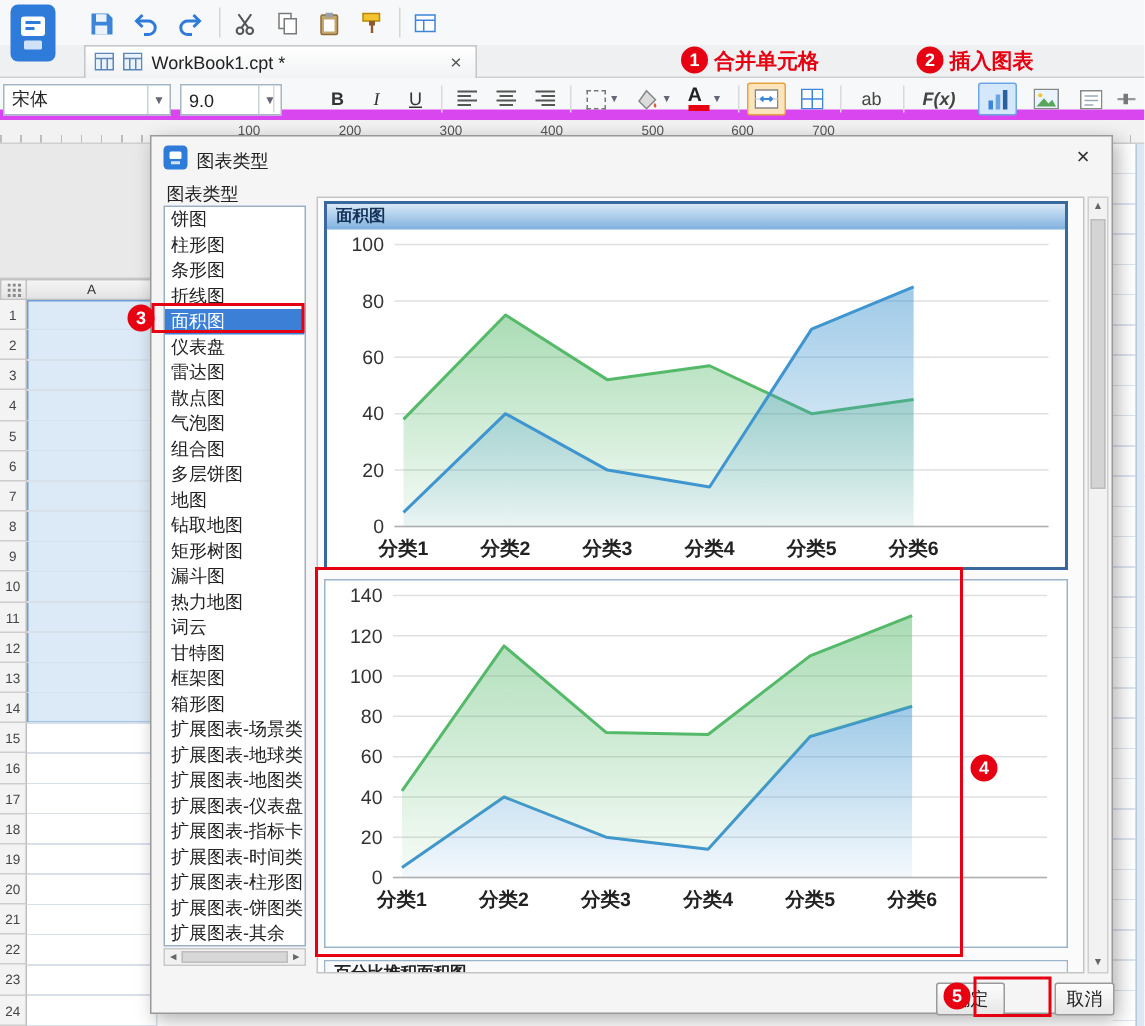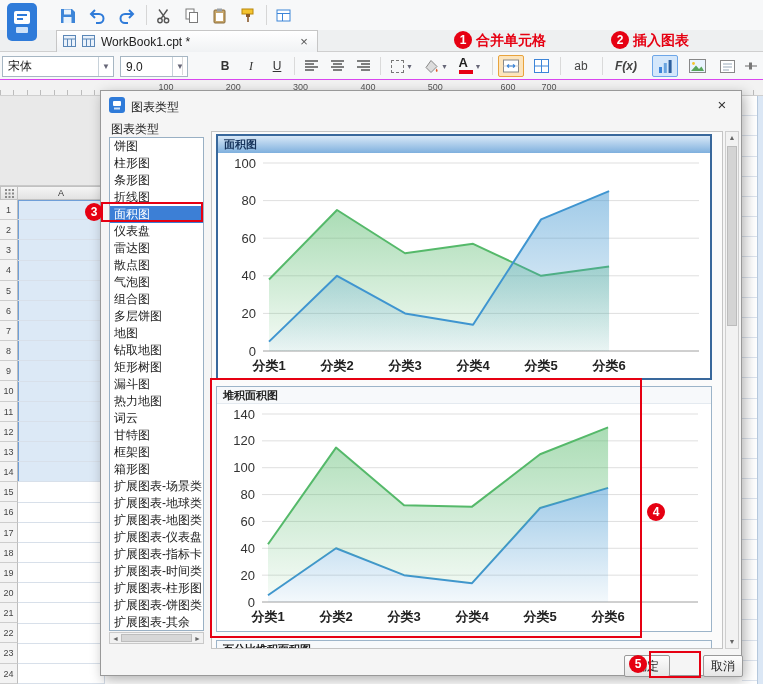--- a/index.html
+++ b/index.html
@@ -3,21 +3,21 @@
 <meta charset="utf-8">
 <style>
   * { margin:0; padding:0; box-sizing:border-box; }
   html,body { width:763px; height:684px; overflow:hidden; background:#ffffff;
               font-family:"Liberation Sans", sans-serif; }
   .app { position:relative; width:763px; height:684px; }
 
   
   .tb1 { position:absolute; left:0; top:0; width:763px; height:30px; background:#f7f8f9; }
   .tabbar { position:absolute; left:0; top:30px; width:763px; height:22px; background:#eef0f1; border-bottom:1px solid #cfcfcf; }
-  .fmtbar { position:absolute; left:0; top:52px; width:763px; height:28px; background:#f7f8f9; border-bottom:1px solid #d946ef; }
+  .fmtbar { position:absolute; left:0; top:52px; width:763px; height:28px; background:#f7f8f9; border-bottom:7px solid #d946ef; }
   .logo { position:absolute; left:7px; top:3px; width:30px; height:38px; background:#2f7bd9; border-radius:5px; z-index:3;
           display:flex; align-items:center; justify-content:center; }
   .ic { position:absolute; top:4px; width:24px; height:24px; display:flex; align-items:center; justify-content:center;
         background:transparent; border:1px solid transparent; border-radius:3px; }
   .vsep1 { position:absolute; top:5px; width:1px; height:20px; background:#d6d6d6; }
   .tab { position:absolute; left:56px; top:0px; width:262px; height:22px; background:linear-gradient(#ffffff,#f0f2f4);
          border:1px solid #c6c6c6; border-bottom:none; display:flex; align-items:center; gap:6px; padding:0 6px; font-size:12px; color:#222; }
   .tabclose { margin-left:auto; color:#555; font-size:13px; width:14px; text-align:center; }
 
   .fbtn { position:absolute; top:3px; height:22px; display:flex; align-items:center; justify-content:center;
@@ -270,21 +270,21 @@
   </div>
 
   <div class="ruler">
     <div class="ticks"></div>
     <div>
         <span class="ruler-num" style="left: 166px;">100</span>
         <span class="ruler-num" style="left: 233.3px;">200</span>
         <span class="ruler-num" style="left: 300.6px;">300</span>
         <span class="ruler-num" style="left: 367.9px;">400</span>
         <span class="ruler-num" style="left: 435.2px;">500</span>
-        <span class="ruler-num" style="left: 508px;">600</span>
+        <span class="ruler-num" style="left: 495px;">600</span>
         <span class="ruler-num" style="left: 549px;">700</span>
       </div>
   </div>
 
   <div class="corner-block"></div>
   <div class="hdr-corner">
     <svg width="9" height="9" viewBox="0 0 9 9">
       <g fill="#8a8a8a">
         <rect x="0" y="0" width="2" height="2"></rect>
           <rect x="3.5" y="0" width="2" height="2"></rect>
@@ -411,21 +411,20 @@
             <polyline points="50,188.6 118.01599999999999,122.8 186.03199999999998,160.4 254.048,171.68 322.06399999999996,66.4 390.08,38.2" fill="none" stroke="#3f95d0" stroke-width="2" stroke-linejoin="round"></polyline>
             <text x="50" y="217" text-anchor="middle" font-size="13" font-weight="bold" fill="#222">分类1</text>
             <text x="118.01599999999999" y="217" text-anchor="middle" font-size="13" font-weight="bold" fill="#222">分类2</text>
             <text x="186.03199999999998" y="217" text-anchor="middle" font-size="13" font-weight="bold" fill="#222">分类3</text>
             <text x="254.048" y="217" text-anchor="middle" font-size="13" font-weight="bold" fill="#222">分类4</text>
             <text x="322.06399999999996" y="217" text-anchor="middle" font-size="13" font-weight="bold" fill="#222">分类5</text>
             <text x="390.08" y="217" text-anchor="middle" font-size="13" font-weight="bold" fill="#222">分类6</text>
           </svg>
       </div>
       <div class="grp" style="top:254px">
-        <div class="grp-hdr plain">堆积面积图</div>
         <svg width="490" height="224" style="margin-left:1px">
             <defs>
               <linearGradient id="g1_0" x1="0" y1="0" x2="0" y2="1">
                 <stop offset="0" stop-color="#3f95d0" stop-opacity="0.5"></stop>
                 <stop offset="1" stop-color="#3f95d0" stop-opacity="0.06"></stop>
               </linearGradient>
               <linearGradient id="g1_1" x1="0" y1="0" x2="0" y2="1">
                 <stop offset="0" stop-color="#55b96a" stop-opacity="0.5"></stop>
                 <stop offset="1" stop-color="#55b96a" stop-opacity="0.06"></stop>
               </linearGradient>

